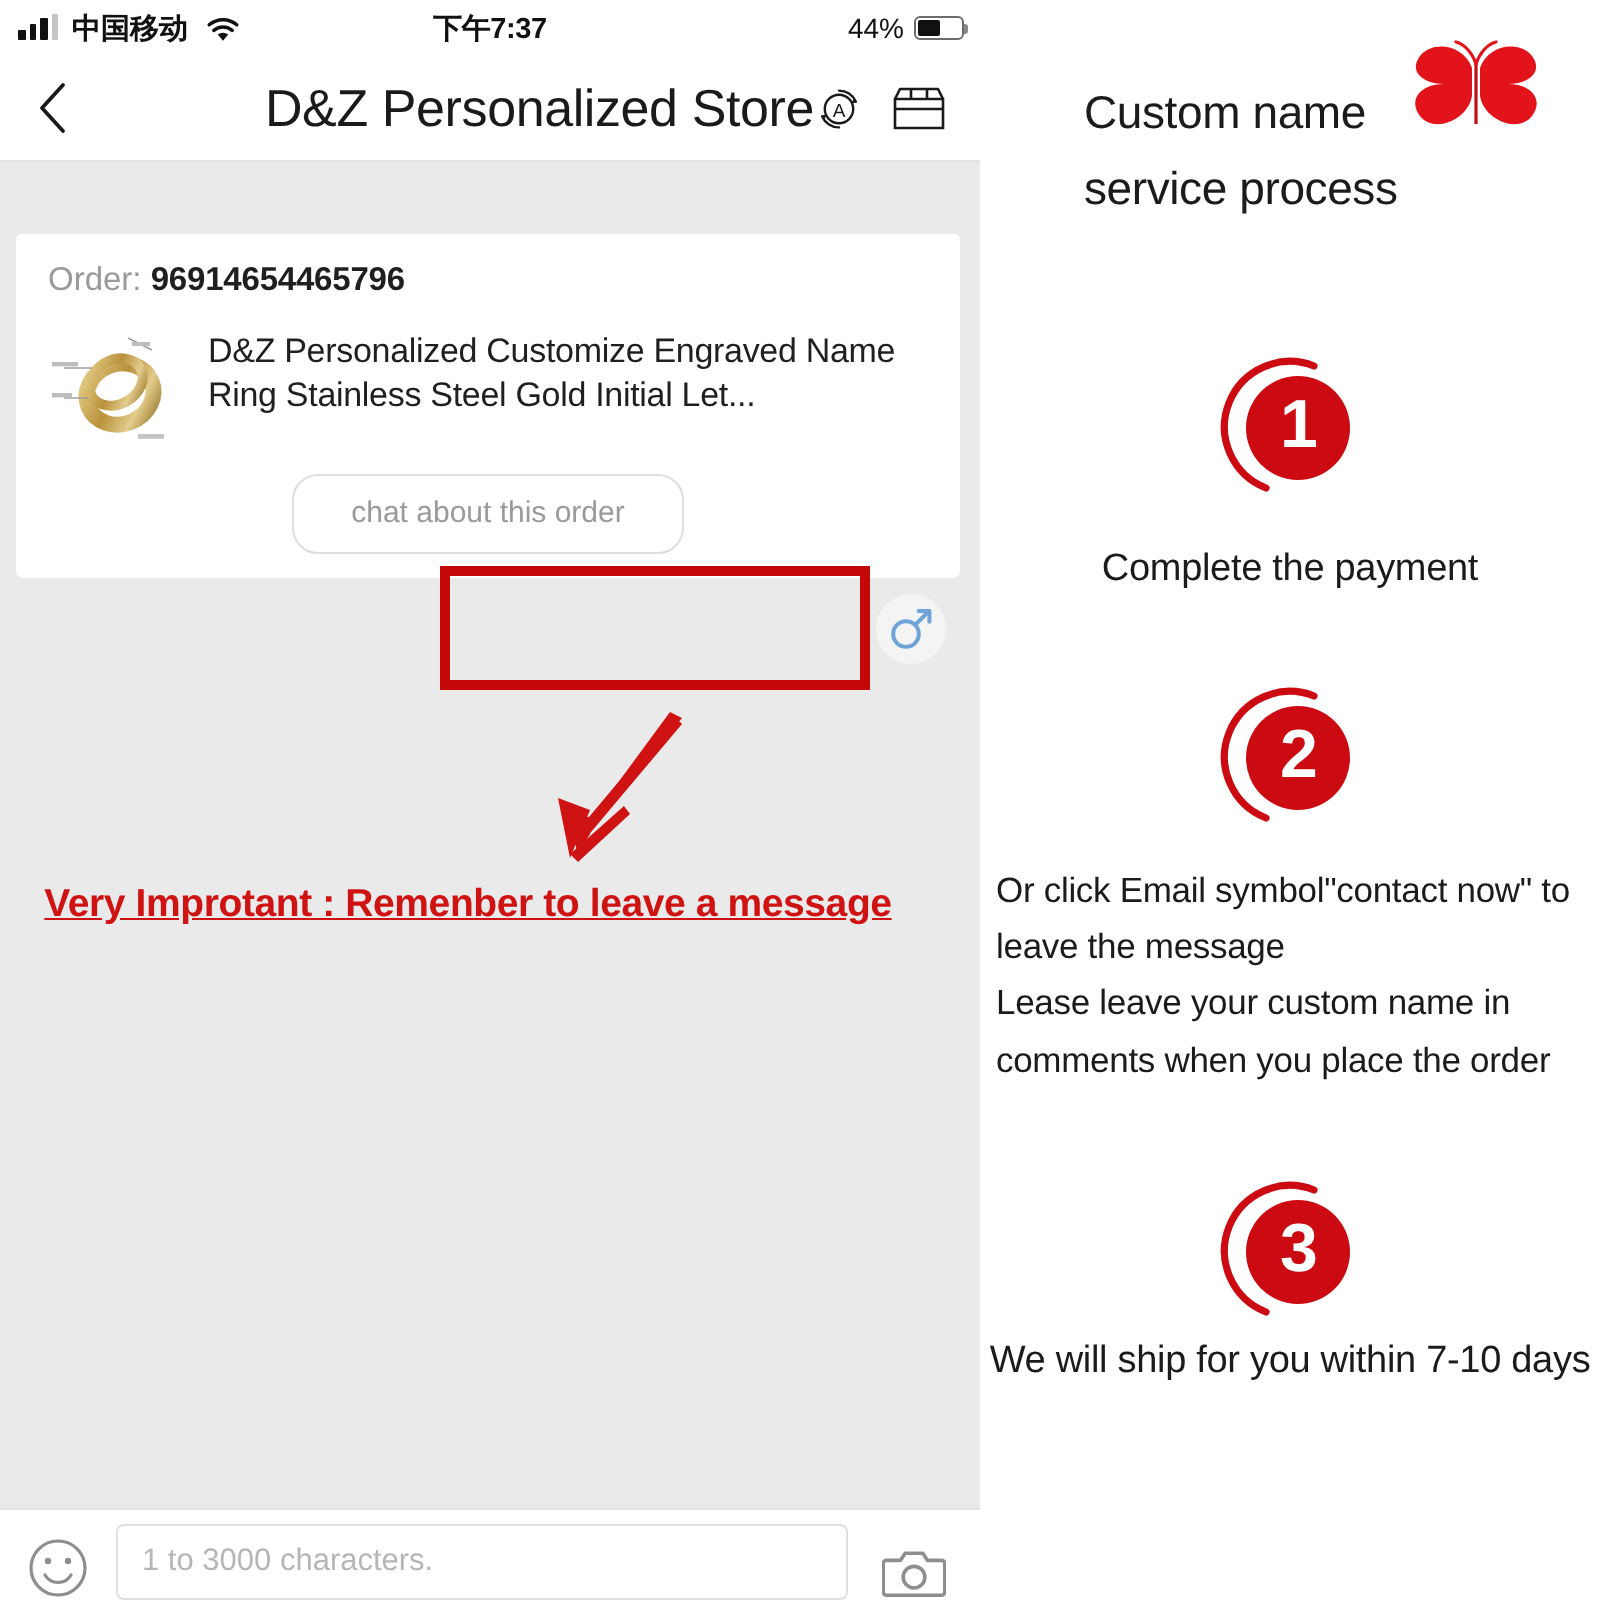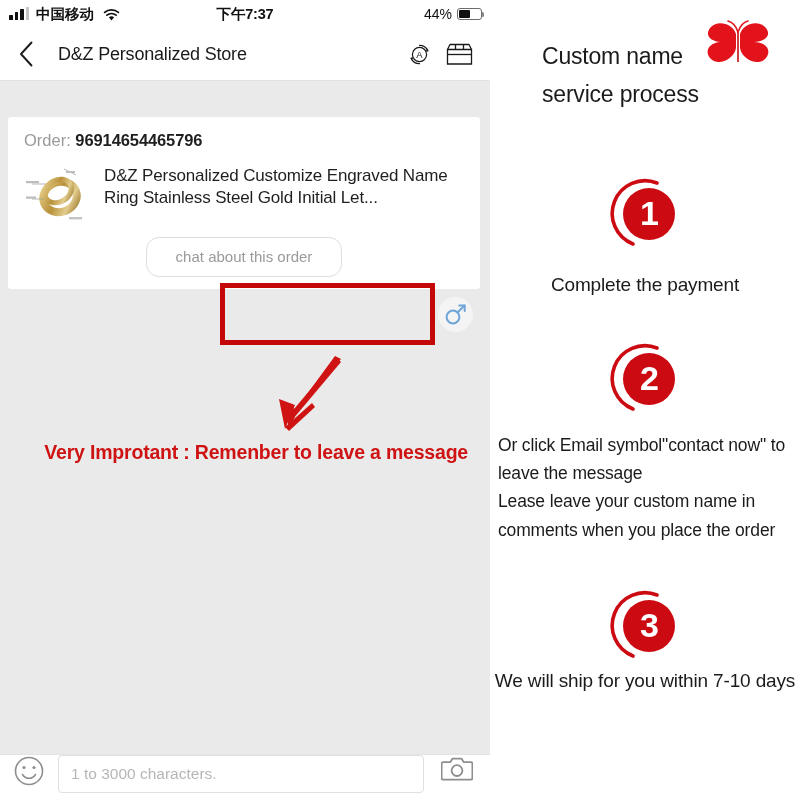--- a/index.html
+++ b/index.html
@@ -126,22 +126,22 @@
   }
   .nav-back {
     width: 52px;
     display: flex;
     justify-content: center;
     align-items: center;
     cursor: pointer;
   }
   .nav-title {
     flex: 1;
-    text-align: left;
-    font-size: 18px;
+    text-align: right;
+    font-size: 26px;
     color: #1a1a1a;
     font-weight: 400;
     letter-spacing: -0.2px;
     padding-left: 6px;
   }
   .nav-actions {
     display: flex;
     align-items: center;
     gap: 13px;
     margin-right: 16px;
@@ -258,37 +258,38 @@
     position: absolute;
     left: 265px; top: 355px;
     width: 100px; height: 80px;
   }
 
   
   .warn {
     position: absolute;
     left: 0; top: 437px;
     width: 468px;
-    text-align: right;
+    text-align: center;
     color: #cf1313;
     font-size: 19.5px;
     font-weight: 700;
     line-height: 1.62;
     letter-spacing: -0.2px;
+    text-decoration: underline;
   }
 
   
   .composer {
     position: absolute;
     left: 0; bottom: 0;
     width: 490px; height: 45px;
     background: #ffffff;
     border-top: 1px solid #e4e4e4;
     display: flex;
-    align-items: flex-start;
+    align-items: flex-end;
   }
   .composer-emoji {
     width: 58px;
     display: flex;
     justify-content: center;
     align-items: center;
     cursor: pointer;
   }
   .composer-input {
     flex: 1;

